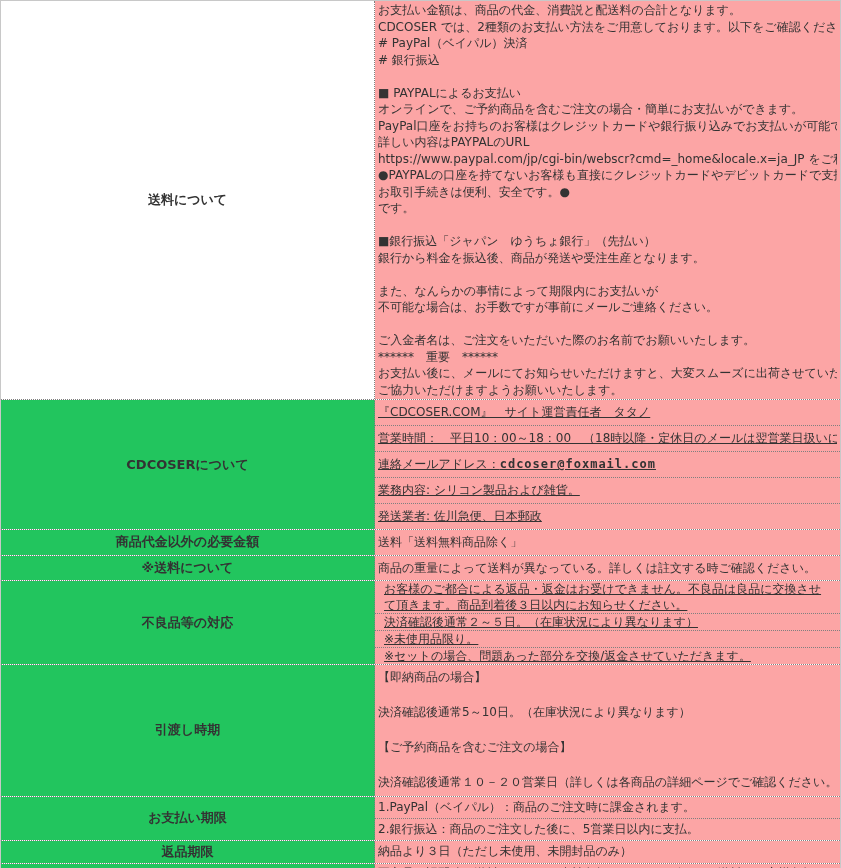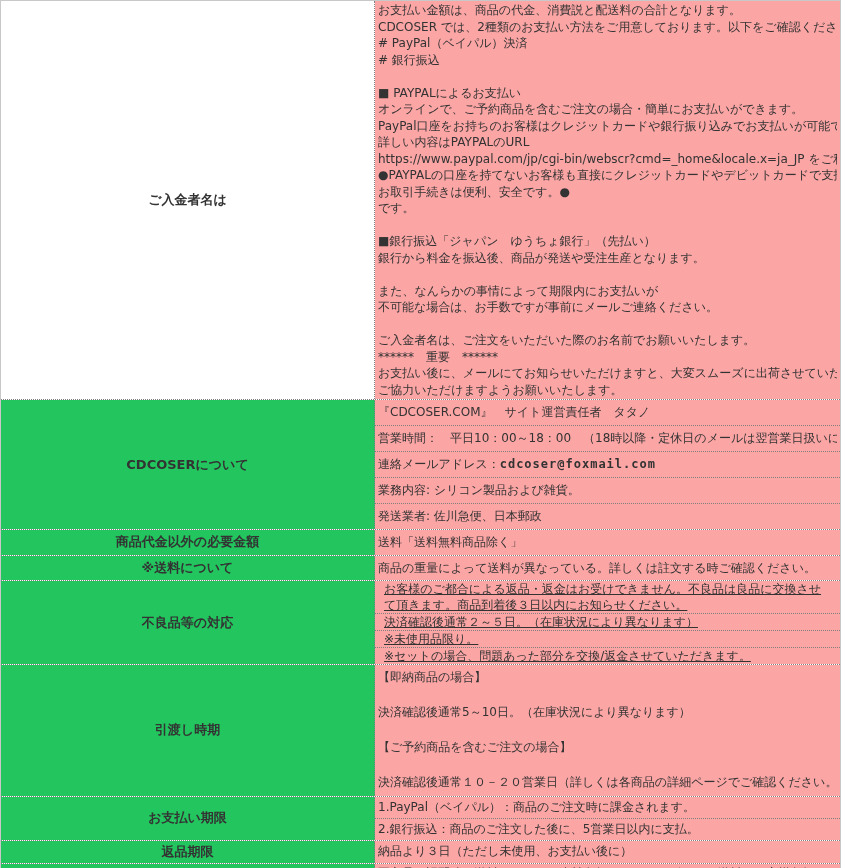--- a/index.html
+++ b/index.html
@@ -65,39 +65,39 @@
     overflow: hidden;
   }
   .cell.wrap .line { white-space: normal; }
   .strong {
     font-weight: bold;
     font-family: "DejaVu Sans Mono", monospace;
     letter-spacing: 1px;
   }
   
   .row[data-rowid="about-cdcoser"] .cell { padding: 4px 3px; }
-  .row[data-rowid="about-cdcoser"] .line { line-height: 17px; }
+  .row[data-rowid="about-cdcoser"] .line { line-height: 17px; text-decoration: underline; }
   .row[data-rowid="extra-fees"] .cell,
   .row[data-rowid="shipping-note"] .cell { padding: 4px 3px; }
   .row[data-rowid="defect-handling"] .cell { padding: 0 9px; text-decoration: underline; }
   .row[data-rowid="defect-handling"] .line { line-height: 16px; }
   .row[data-rowid="delivery-time"] .cell { padding: 4px 3px; }
   .row[data-rowid="delivery-time"] .line { line-height: 17.5px; }
   .row[data-rowid="payment-deadline"] .cell { padding: 2px 3px; }
   .row[data-rowid="payment-deadline"] .line { line-height: 17px; }
   .row[data-rowid="return-deadline"] .cell { padding: 2px 3px; }
   .row[data-rowid="return-shipping"] .cell { padding: 1px 3px; }
 </style>
 </head>
 <body>
 
 <div class="page">
   <div class="shop-table">
       <div class="row" data-rowid="payment-method">
-        <div class="hdr">ご入金者名は</div>
+        <div class="hdr">送料について</div>
         <div class="content">
           <div class="cell">
             <div class="line">お支払い金額は、商品の代金、消費説と配送料の合計となります。</div>
             <div class="line">CDCOSER では、2種類のお支払い方法をご用意しております。以下をご確認ください。</div>
             <div class="line"># PayPal（ベイパル）決済</div>
             <div class="line"># 銀行振込</div>
             <div class="line">&nbsp;</div>
             <div class="line">■ PAYPALによるお支払い</div>
             <div class="line">オンラインで、ご予約商品を含むご注文の場合・簡単にお支払いができます。</div>
             <div class="line">PayPal口座をお持ちのお客様はクレジットカードや銀行振り込みでお支払いが可能です。</div>
@@ -195,21 +195,21 @@
           </div>
           <div class="cell">
             <div class="line">2.銀行振込：商品のご注文した後に、5営業日以内に支払。</div>
           </div>
         </div>
       </div>
       <div class="row" data-rowid="return-deadline">
         <div class="hdr">返品期限</div>
         <div class="content">
           <div class="cell">
-            <div class="line">納品より３日（ただし未使用、お支払い後に）</div>
+            <div class="line">納品より３日（ただし未使用、未開封品のみ）</div>
           </div>
         </div>
       </div>
       <div class="row" data-rowid="return-shipping">
         <div class="hdr">返品時の送料</div>
         <div class="content">
           <div class="cell">
             <div class="line">不良品、誤配時の送料については当社負担。クーリングオフの送料はお客様負担。</div>
           </div>
         </div>

